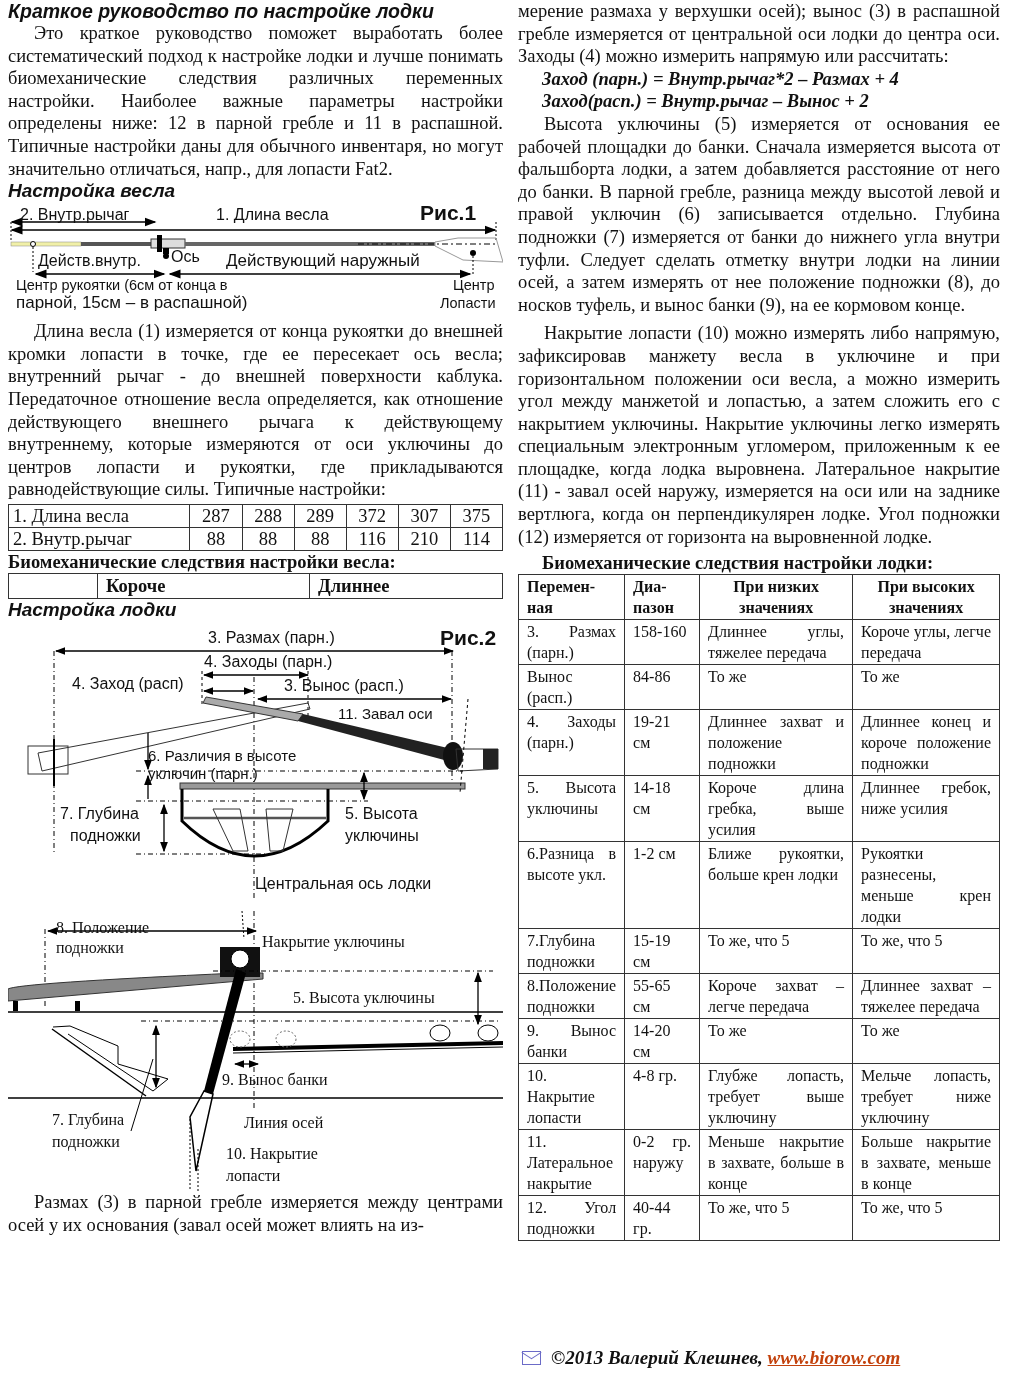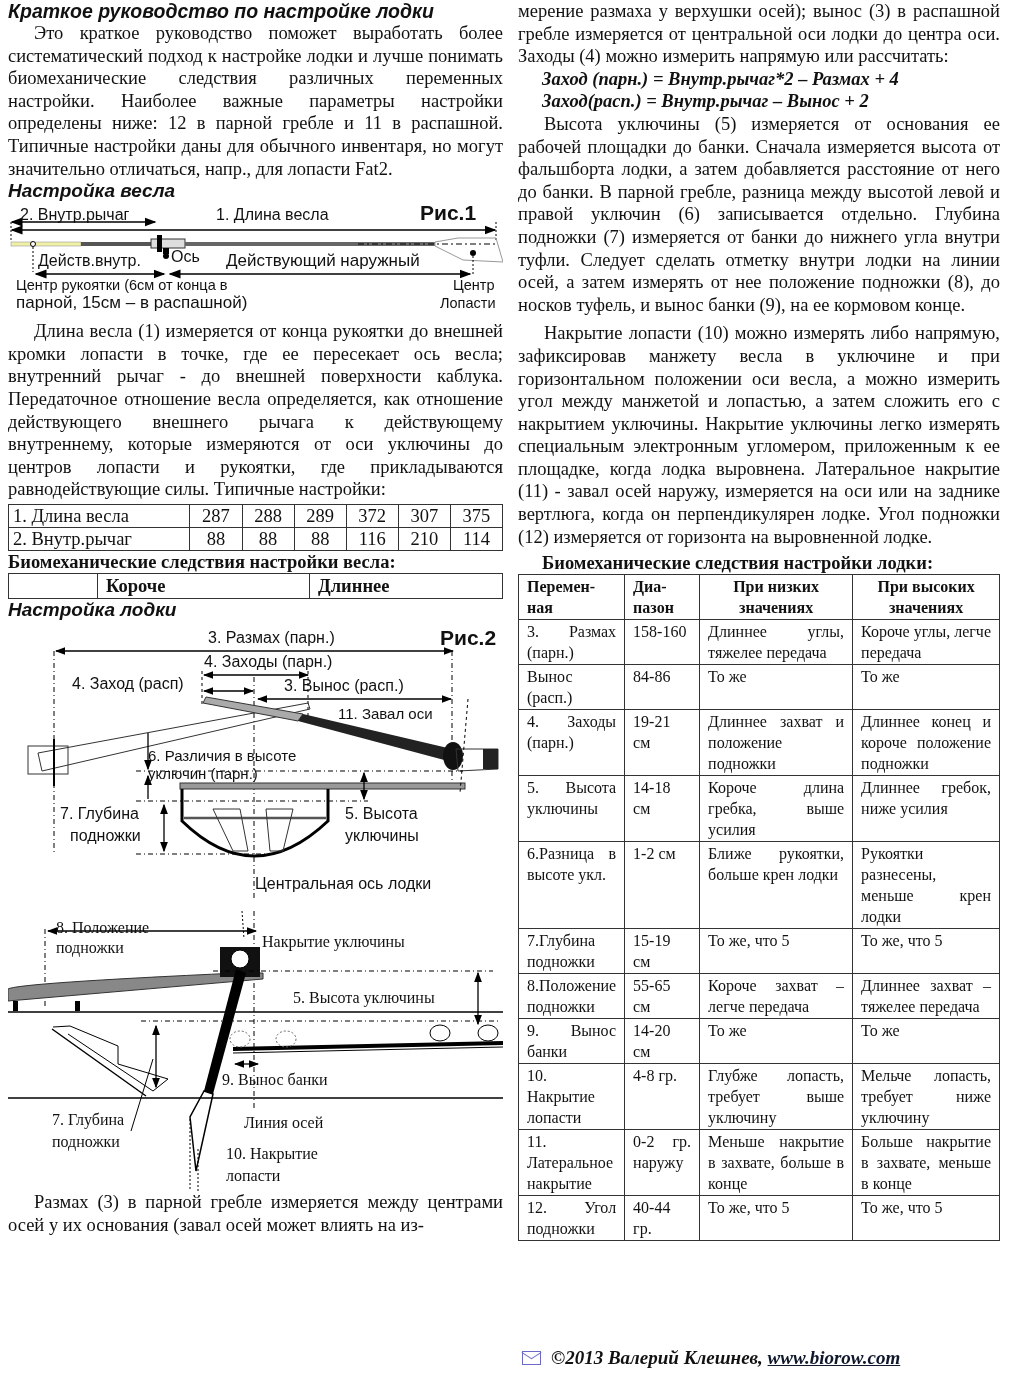--- a/index.html
+++ b/index.html
@@ -24,21 +24,21 @@
   .t2 td{text-align:justify;}
   .subh{font-weight:bold;font-size:18.5px;line-height:22px;}
   .t3 td,.t3 th{font-size:16px;line-height:21px;padding:1px 8px;}
   .t3 th{font-weight:bold;}
   .t3 th.c{text-align:center;}
   .t3 td{text-align:justify;}
   .fig{position:relative;font-family:"Liberation Sans","DejaVu Sans",sans-serif;}
   .fig span{position:absolute;white-space:nowrap;}
   .fig svg{position:absolute;left:0;top:0;}
   .footer{position:absolute;left:522px;top:1347px;font-weight:bold;font-style:italic;font-size:19px;}
-  .footer a{color:#0f172a;text-decoration:underline;}
+  .footer a{color:#c2410c;text-decoration:underline;}
   .env{display:inline-block;width:17px;height:12px;border:1.5px solid #6b6bc7;position:relative;margin-right:10px;vertical-align:-1px;}
   .env:before,.env:after{content:"";position:absolute;top:0;width:12px;border-top:1.5px solid #6b6bc7;}
   .env:before{left:-1px;transform-origin:left top;transform:rotate(33deg);}
   .env:after{right:-1px;transform-origin:right top;transform:rotate(-33deg);}
 </style>
 </head>
 <body>
 
 <div class="col" id="left">
   <h1 class="h-sans" style="font-size:19.5px;">Краткое руководство по настройке лодки</h1>

